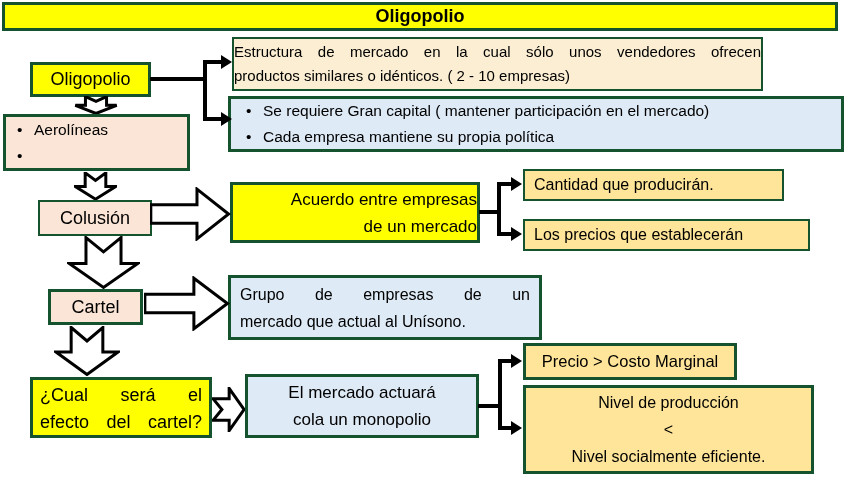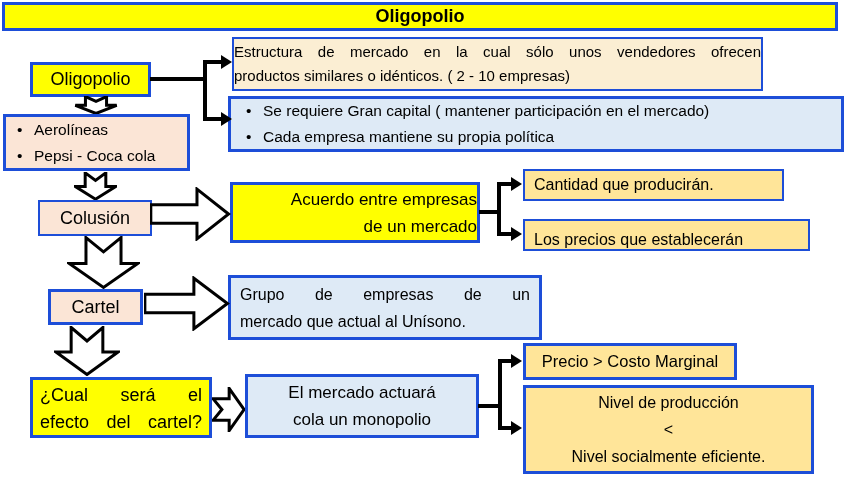--- a/index.html
+++ b/index.html
@@ -1,20 +1,20 @@
 <!DOCTYPE html>
 <html><head>
 <meta charset="utf-8">
 <style>
   html,body{margin:0;padding:0;background:#fff;}
   #canvas{
     position:relative;width:848px;height:477px;background:#ffffff;overflow:hidden;
     font-family:"Liberation Sans",sans-serif;color:#000;
   }
-  .box{position:absolute;border:3px solid #1d4ed8;box-sizing:border-box;}
+  .box{position:absolute;border:3px solid #14532d;box-sizing:border-box;}
   .yellow{background:#FFFF00;}
   .peach{background:#FBE5D6;}
   .cream{background:#FBEED3;}
   .blue{background:#DEEAF6;}
   .gold{background:#FFE599;}
   .center{display:flex;flex-direction:column;align-items:center;justify-content:center;text-align:center;}
   .jl{text-align:justify;text-align-last:justify;}
   .line{width:100%;}
   .bullets{display:flex;flex-direction:column;justify-content:center;}
   .brow{display:flex;align-items:baseline;}
@@ -57,37 +57,36 @@
     </div>
   </div>
 
   <div class="box peach bullets" style="left:3px;top:114px;width:187px;height:57px;font-size:15.5px;line-height:26px;padding:0 2px;">
     <div class="brow">
       <span class="dot">•</span>
       <span>Aerolíneas</span>
     </div>
     <div class="brow">
       <span class="dot">•</span>
-      <span>Pepsi - Coca cola</span>
     </div>
   </div>
 
   <div class="box peach center" style="left:38px;top:200px;width:114px;height:36px;border-width:2.5px;font-size:18px;">
     <div>Colusión</div>
   </div>
 
   <div class="box yellow center" style="left:230px;top:182px;width:250px;height:61px;font-size:17px;line-height:27px;align-items:flex-end;">
     <div>Acuerdo entre empresas</div>
     <div>de un mercado</div>
   </div>
 
   <div class="box gold" style="left:523px;top:169px;width:261px;height:32px;border-width:2.5px;font-size:16px;display:flex;align-items:center;padding:0 0 0 9px;">
     <div>Cantidad que producirán.</div>
   </div>
-  <div class="box gold" style="left:523px;top:219px;width:287px;height:32px;border-width:2.5px;font-size:16px;display:flex;align-items:flex-end;padding:0 0 0 9px;">
+  <div class="box gold" style="left:523px;top:219px;width:287px;height:32px;border-width:2.5px;font-size:16px;display:flex;align-items:center;padding:0 0 0 9px;">
     <div>Los precios que establecerán</div>
   </div>
 
   <div class="box peach center" style="left:48px;top:289px;width:95px;height:36px;font-size:18px;">
     <div>Cartel</div>
   </div>
 
   <div class="box blue" style="left:228px;top:275px;width:314px;height:65px;font-size:16px;line-height:27px;padding:3px 9px;">
     <div class="line jl">Grupo de empresas de un</div>
     <div class="line">mercado que actual al Unísono.</div>

